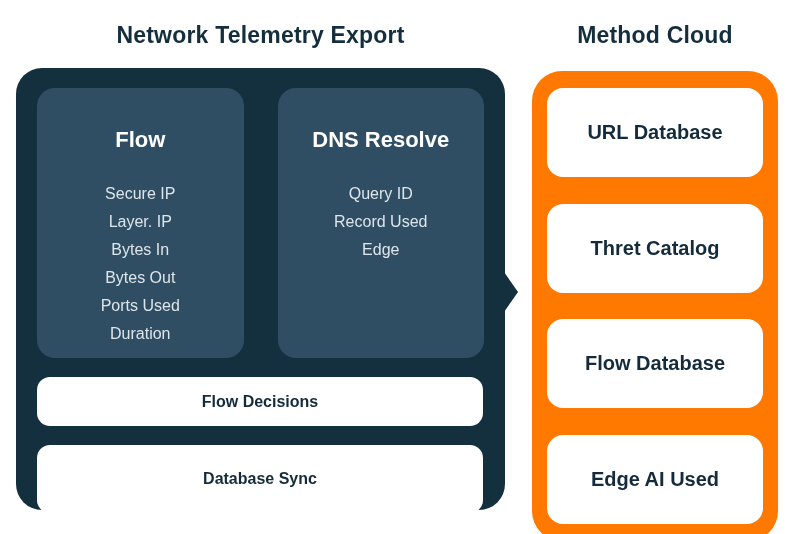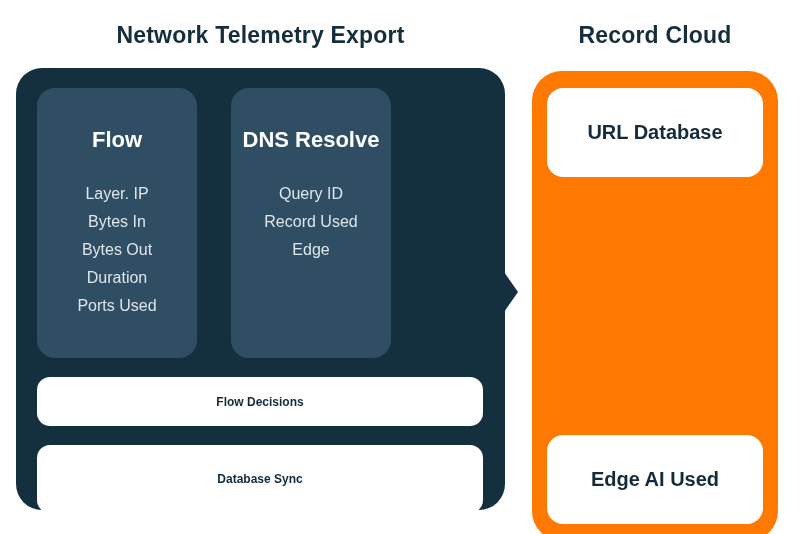--- a/index.html
+++ b/index.html
@@ -39,21 +39,21 @@
     position: absolute;
     left: 504px; top: 272px;
     width: 0; height: 0;
     border-left: 14px solid #14303e;
     border-top: 20px solid transparent;
     border-bottom: 20px solid transparent;
   }
   #telemetry-columns {
     position: absolute;
     left: 21px; top: 20px;
-    width: 354px; height: 270px;
+    width: 447px; height: 270px;
     display: flex;
     gap: 34px;
   }
   .column {
     flex: 1 1 0;
     background: #2f4e63;
     border-radius: 18px;
     display: flex;
     flex-direction: column;
     align-items: center;
@@ -84,21 +84,21 @@
   }
   .pill-bar {
     position: absolute;
     left: 21px;
     width: 446px;
     background: #ffffff;
     border-radius: 13px;
     display: flex;
     align-items: center;
     justify-content: center;
-    font-size: 12px;
+    font-size: 16px;
     font-weight: bold;
     color: #142b3b;
   }
   #bar-0 { top: 309px; height: 49px; }
   #bar-1 { top: 377px; height: 68px; }
 
   
   #cloud-box {
     position: absolute;
     left: 532px; top: 71px;
@@ -124,32 +124,33 @@
     color: #142b3b;
   }
 </style>
 </head>
 <body>
 
 <div id="canvas">
 
   <div id="title-left" class="diagram-title">Network Telemetry Export</div>
 
-  <div id="title-right" class="diagram-title">Record Cloud</div>
+  <div id="title-right" class="diagram-title">Method Cloud</div>
 
   <div id="telemetry-box">
     <div id="telemetry-columns">
         <div class="column">
           <div class="column-heading">Flow</div>
           <div class="column-items">
+            <div class="column-item">Secure IP</div>
             <div class="column-item">Layer. IP</div>
             <div class="column-item">Bytes In</div>
             <div class="column-item">Bytes Out</div>
+            <div class="column-item">Ports Used</div>
             <div class="column-item">Duration</div>
-            <div class="column-item">Ports Used</div>
           </div>
         </div>
         <div class="column">
           <div class="column-heading">DNS Resolve</div>
           <div class="column-items">
             <div class="column-item">Query ID</div>
             <div class="column-item">Record Used</div>
             <div class="column-item">Edge</div>
           </div>
         </div>
@@ -157,16 +158,18 @@
 
   <div class="pill-bar" id="bar-0">Flow Decisions</div>
       <div class="pill-bar" id="bar-1">Database Sync</div>
     </div>
 
   <div id="telemetry-arrow"></div>
 
   <div id="cloud-box">
 
   <div class="cloud-card">URL Database</div>
+      <div class="cloud-card">Thret Catalog</div>
+      <div class="cloud-card">Flow Database</div>
       <div class="cloud-card">Edge AI Used</div>
     </div>
 
 </div>
 
 </body></html>

